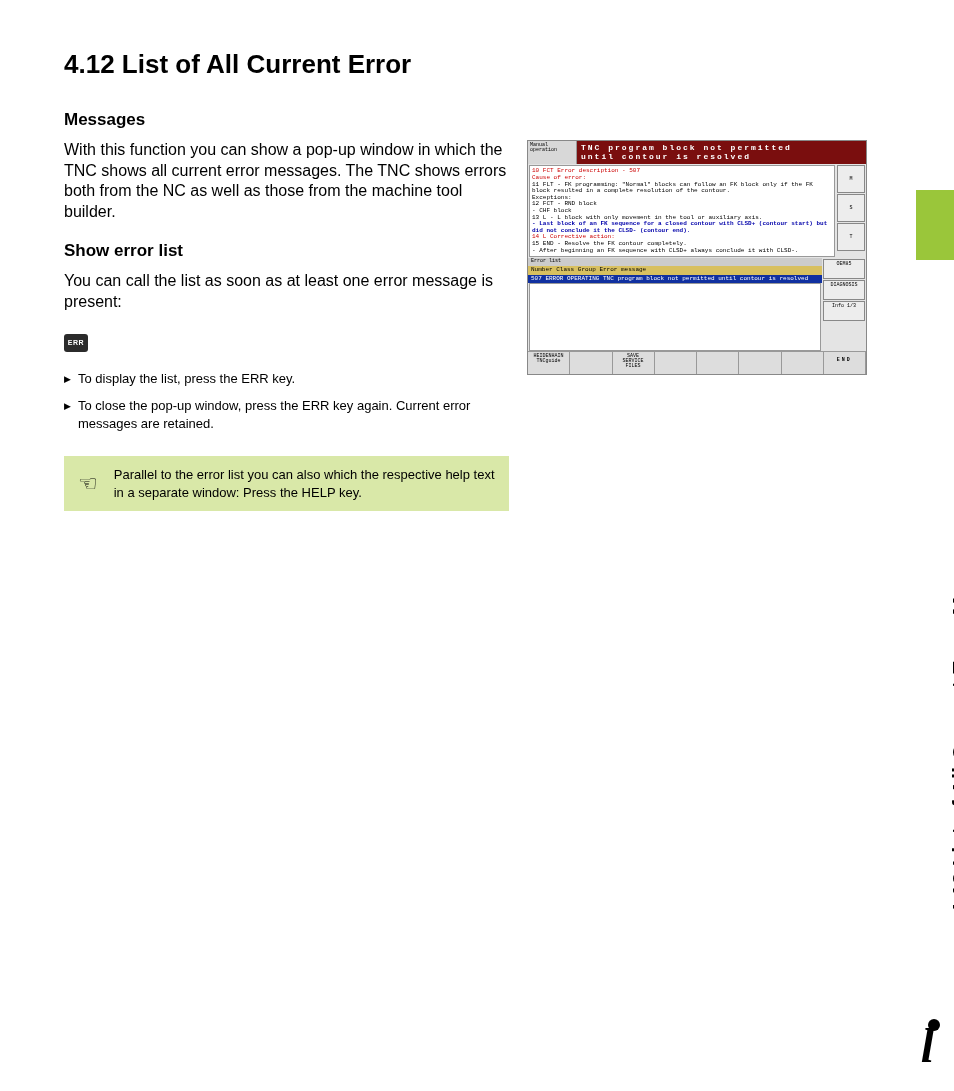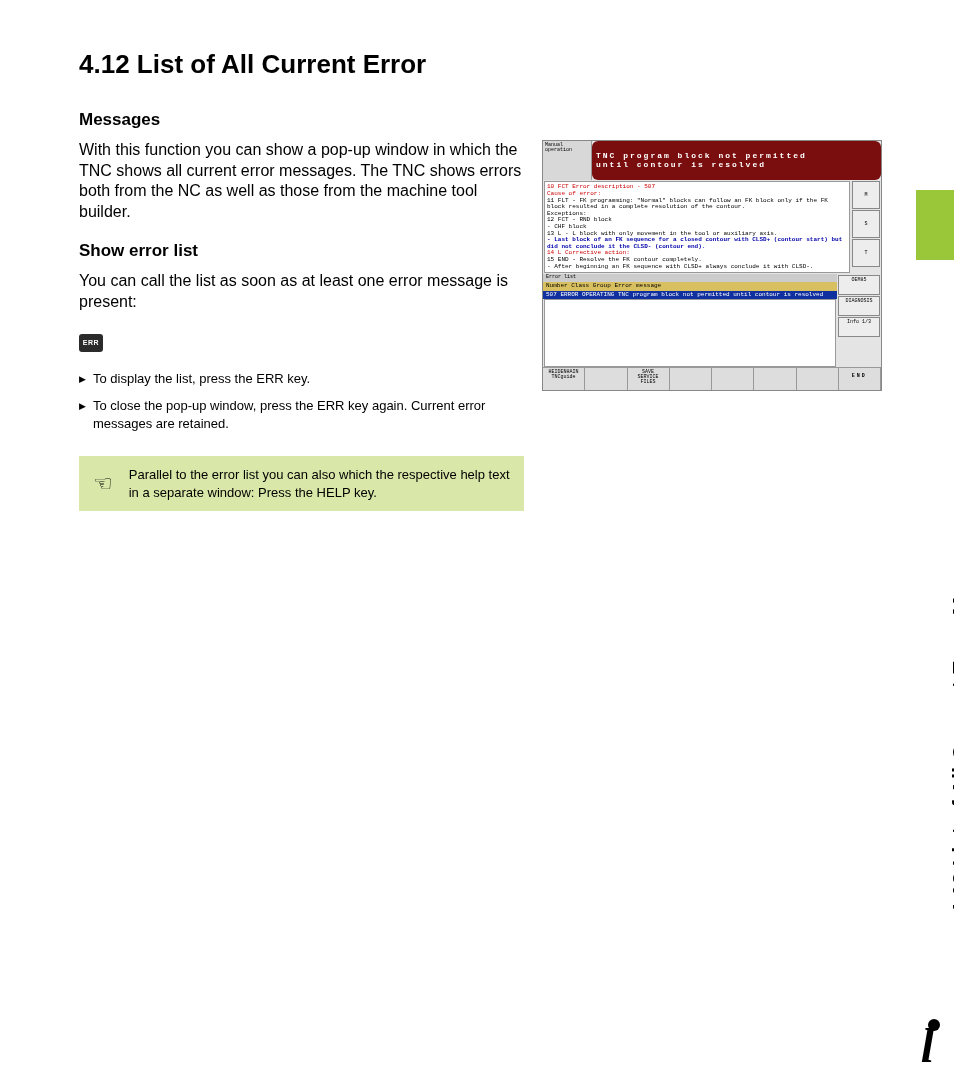--- a/index.html
+++ b/index.html
@@ -12,21 +12,21 @@
     background: #fff;
     color: #000;
   }
   .page {
     position: relative;
     width: 100%;
     height: 100%;
   }
   .content {
     position: absolute;
-    left: 79px;
+    left: 64px;
     top: 50px;
     width: 800px;
   }
   h1.section-title {
     font-size: 26px;
     font-weight: bold;
     margin: 0 0 30px 0;
     line-height: 1.15;
   }
   h1.section-title .num {
@@ -130,25 +130,24 @@
     width: 44px;
     background: #d8d8d8;
     border-right: 1px solid #999;
     padding: 2px;
     font-size: 5px;
   }
   .shot-top-right {
     flex: 1;
     background: #7a0e0e;
     color: #fff;
-    padding: 11px 4px;
+    padding: 3px 4px;
     font-size: 8px;
     letter-spacing: 2px;
     font-weight: bold;
-    border-radius: 6px;
   }
   .shot-main {
     display: flex;
   }
   .shot-code {
     flex: 1;
     background: #fff;
     border: 1px solid #999;
     margin: 1px;
     padding: 2px;

